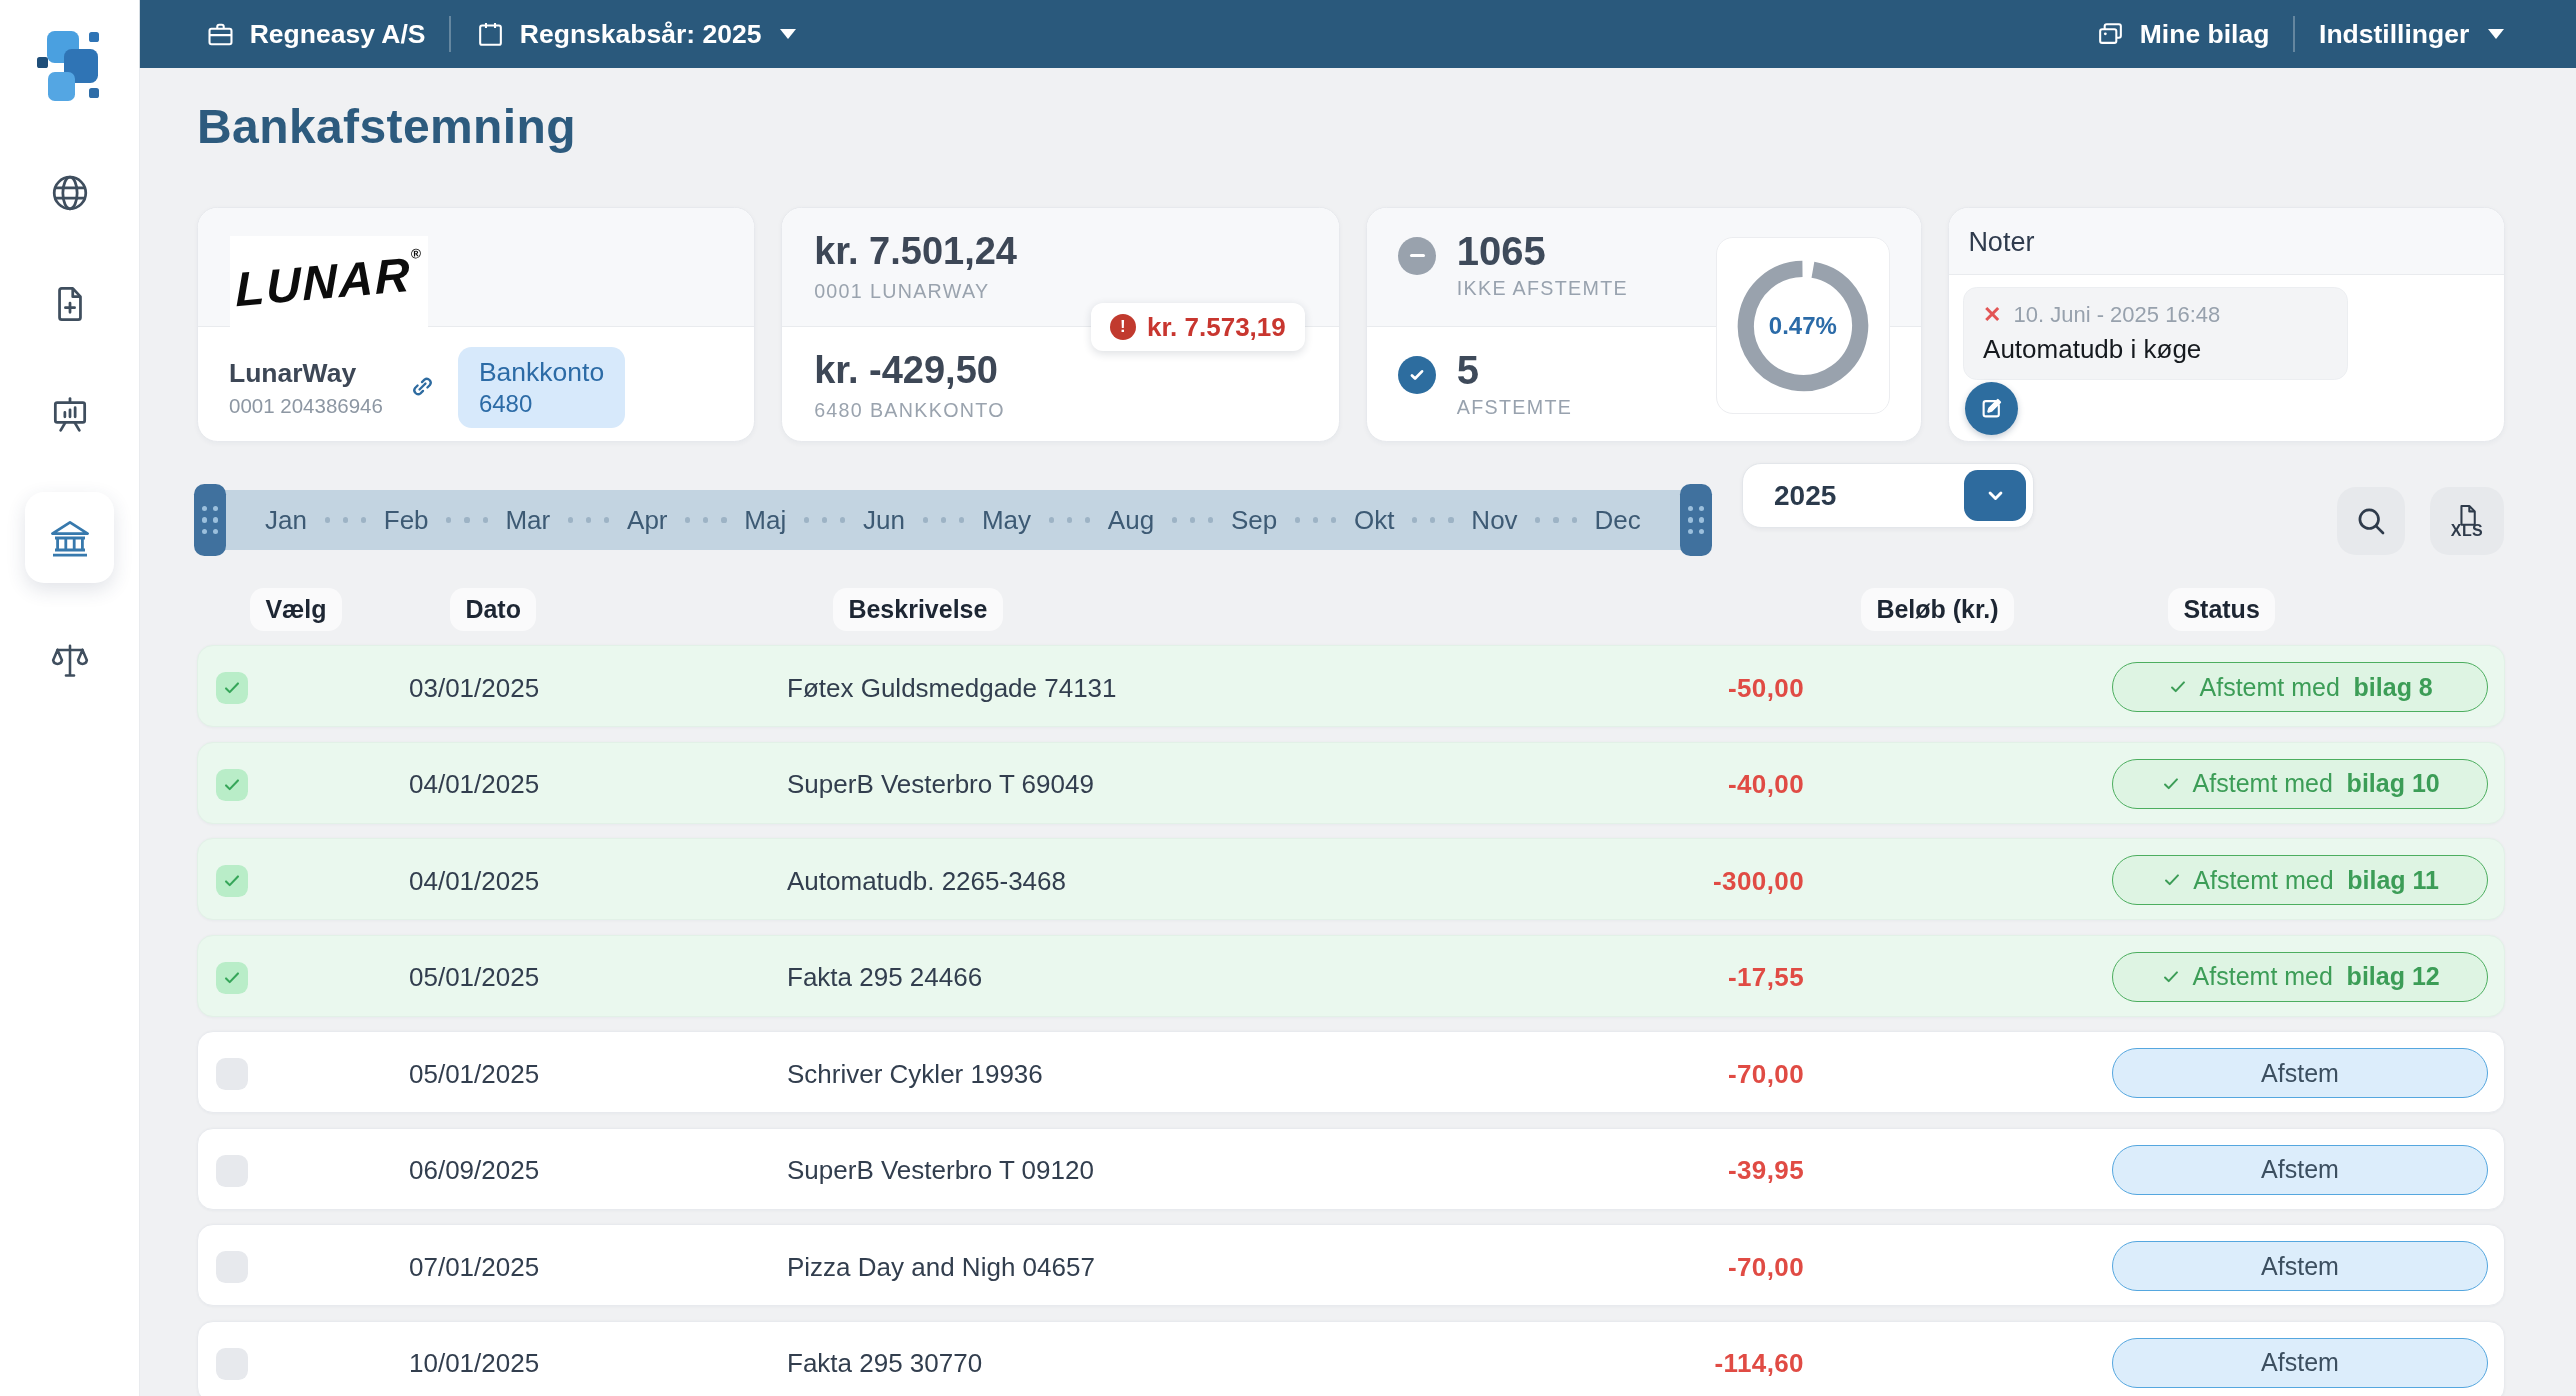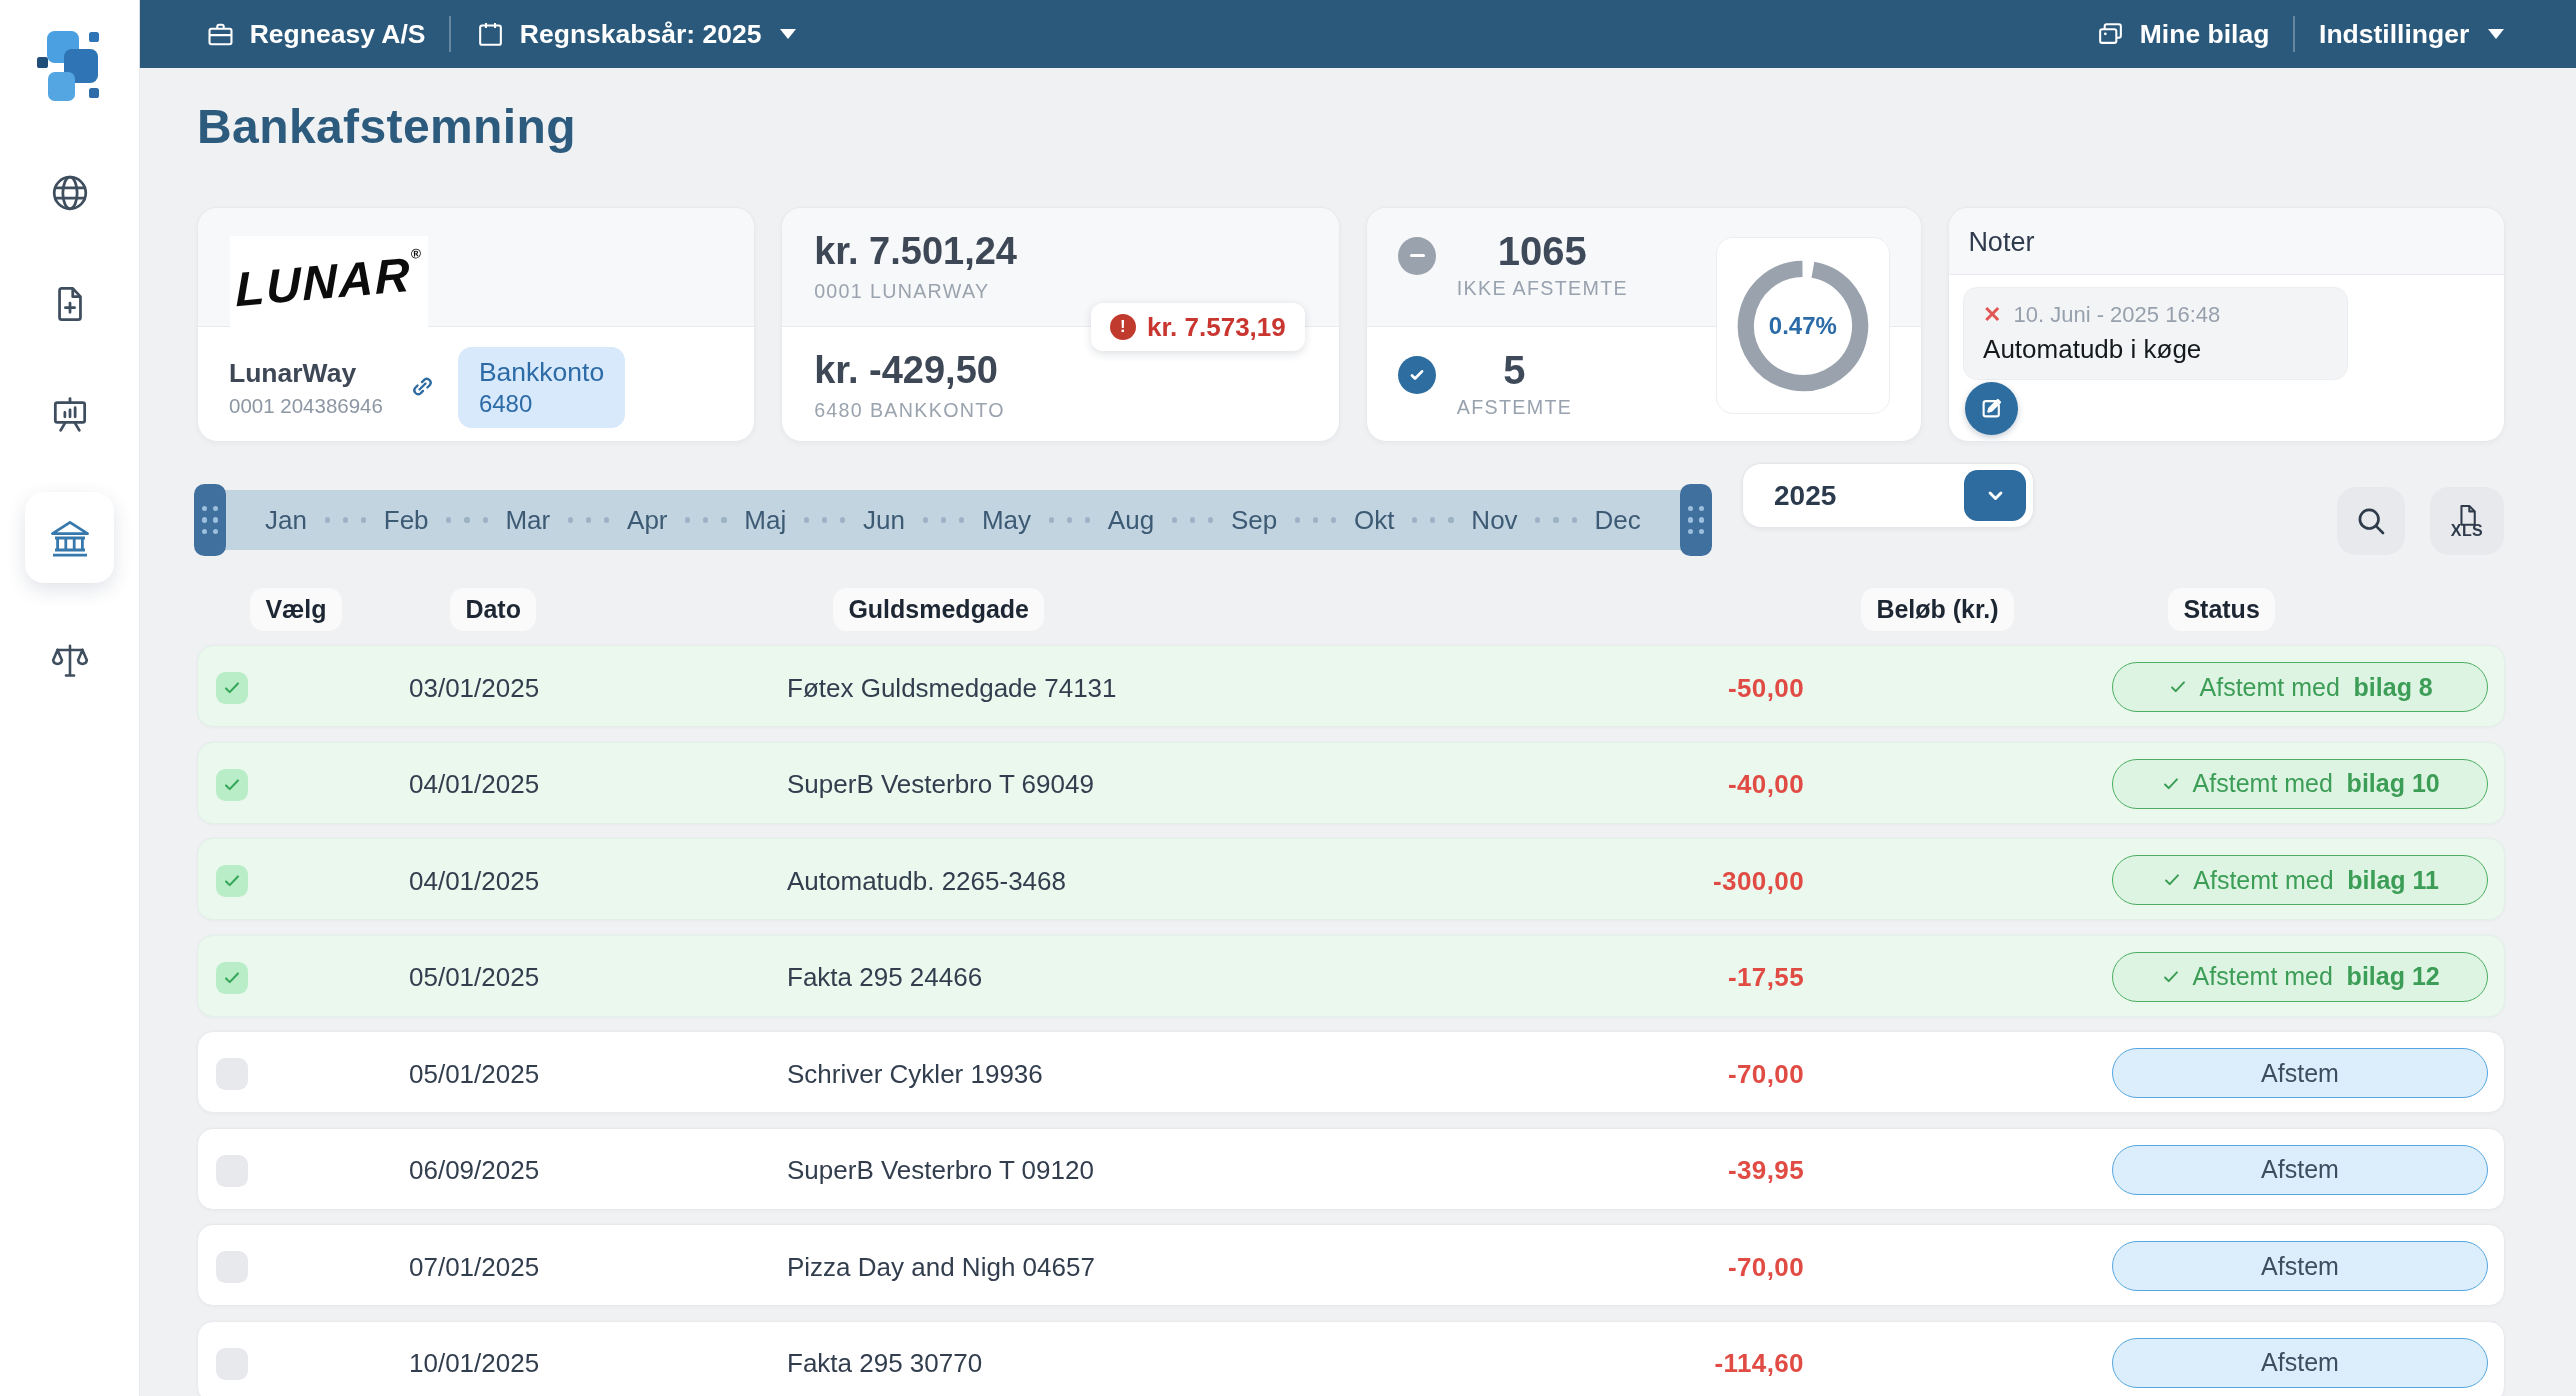--- a/index.html
+++ b/index.html
@@ -65,21 +65,21 @@
   .amt-sub { font-size:19.7px; color:#9aa3ae; letter-spacing:1.3px; margin-top:6.8px; }
   .c2-top { position:absolute; left:32px; top:22px; }
   .c2-bot { position:absolute; left:32px; top:141px; }
   .diff-badge { position:absolute; right:34px; top:95px; height:48px; background:#fff;
     border-radius:12px; box-shadow:0 2.6px 8.5px rgba(30,45,65,.14); display:flex;
     align-items:center; gap:11px; padding:0 19px; z-index:2; }
   .alert-ic { width:26px; height:26px; border-radius:50%; background:#c13a2e; color:#fff;
     font-size:17px; font-weight:800; display:flex; align-items:center; justify-content:center; }
   .diff-amt { font-size:26px; font-weight:700; color:#c8362f; }
 
-  .cnt-row { position:absolute; left:31px; display:flex; align-items:flex-start; gap:20.5px;text-align:center; }
+  .cnt-row { position:absolute; left:31px; display:flex; align-items:flex-start; gap:20.5px; }
   .cnt-top { top:22px; } .cnt-bot { top:141px; }
   .circ { width:38px; height:38px; border-radius:50%; display:flex; align-items:center;
     justify-content:center; margin-top:6.8px; }
   .circ-grey { background:#99a2ad; } .circ-blue { background:#2d6d9f; }
   .circ-grey span { display:block; width:15.4px; height:3.4px; background:#fff; border-radius:1.7px; }
   .cnt-num { font-size:40px; font-weight:700; color:#3e4a5a; line-height:1.05; }
   .cnt-lab { font-size:19.7px; color:#98a2ae; letter-spacing:1.3px; margin-top:5.1px; }
   .donut-panel { position:absolute; right:31px; top:29px; width:174px; height:177px;
     background:#fff; border:0.9px solid #ecedf0; border-radius:17px; z-index:2;
     display:flex; align-items:center; justify-content:center; }
@@ -450,21 +450,21 @@
     <svg width="29" height="26" viewBox="0 0 24 18" fill="none" stroke="#2f3b4b" stroke-width="1.7" stroke-linejoin="round">
       <path d="M7 1.5h6.5L18 6v11H7z"></path>
         <path d="M13.5 1.5V6H18"></path>
       </svg>
     <span class="xls-label">XLS</span>
   </button>
 
   <div class="thead">
     <span class="th th-select">Vælg</span>
     <span class="th th-date">Dato</span>
-    <span class="th th-desc">Guldsmedgade</span>
+    <span class="th th-desc">Beskrivelse</span>
     <span class="th th-amt">Beløb (kr.)</span>
     <span class="th th-status">Status</span>
   </div>
 
   <div class="rows">
   <div class="row checked">
     <span class="cb">
       <svg width="22" height="22" viewBox="0 0 24 24" fill="none" stroke="#36a659" stroke-width="2.3" stroke-linecap="round" stroke-linejoin="round">
             <path d="M5.5 12.5l4 4L18.5 7"></path>
           </svg>

